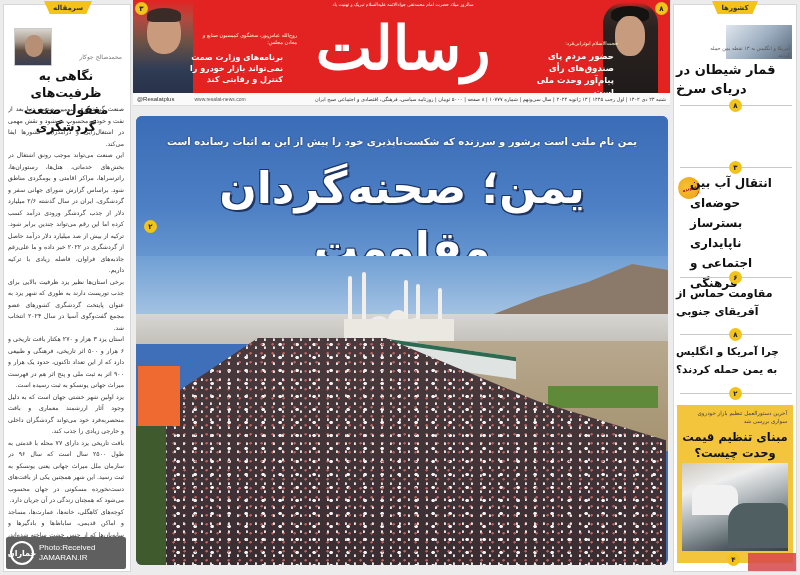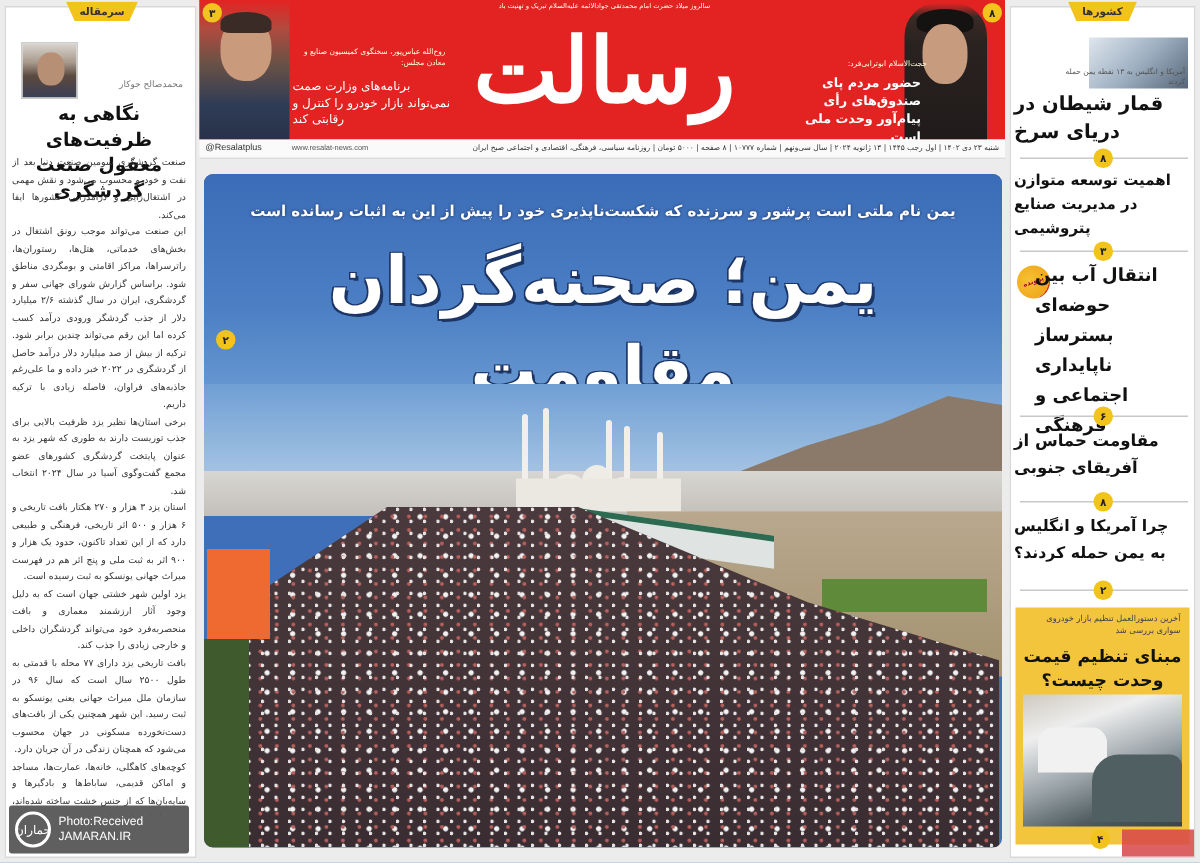--- a/index.html
+++ b/index.html
@@ -13,31 +13,31 @@
   .tag-badge { position: absolute; top: -4px; left: 40px; width: 48px; height: 13px; background: #f2c31b; clip-path: polygon(0 0,100% 0,88% 100%,12% 100%); display:flex; align-items:center; justify-content:center; font-size: 7px; font-weight: bold; color: #333; }
   .author-photo { position: absolute; left: 10px; top: 23px; width: 38px; height: 38px; background: linear-gradient(180deg,#d9d5cf 0%,#a89a8c 35%,#5b4a40 60%,#3a3f55 100%); border:1px solid #ccc; }
   .author-photo .face { position:absolute; left:10px; top:6px; width:18px; height:22px; border-radius:45%; background:#b78f74; }
   .author-name { position: absolute; right: 8px; top: 48px; font-size: 6px; color: #777; }
   .ed-title { position: absolute; right: 6px; top: 62px; width: 116px; font-size: 12.5px; font-weight: bold; color: #111; line-height: 17px; text-align: center; }
   .ed-body { position: absolute; right: 6px; top: 98px; width: 116px; height: 440px; overflow: hidden; font-size: 6.2px; color: #333; line-height: 11.5px; text-align: justify; }
   .ed-body p { margin-bottom: 0; }
 
   
   .watermark { position: absolute; left: 6px; top: 537px; width: 120px; height: 32px; background: rgba(60,60,60,0.82); display:flex; align-items:center; direction:ltr; border-radius: 2px; }
-  .wm-logo { width: 24px; height: 24px; border-radius: 50%; border: 2px solid #fff; margin-left: 4px; margin-right: 5px; display:flex; align-items:center; justify-content:center; color:#fff; font-size: 8px; font-weight:normal; }
+  .wm-logo { width: 24px; height: 24px; border-radius: 50%; border: 2px solid #fff; margin-left: 4px; margin-right: 5px; display:flex; align-items:center; justify-content:center; color:#fff; font-size: 8px; font-weight:bold; }
   .wm-text { color: #fff; font-family: "Liberation Sans", sans-serif; font-size: 8px; line-height: 10px; }
 
   
   .masthead { position: absolute; left: 133px; top: 0; width: 537px; height: 93px; background: #e32322; }
   .mast-left { position: absolute; left: 0; top: 0; width: 170px; height: 93px; }
   .mast-left .photo { position:absolute; left: 0; top: 0; width: 60px; height: 93px; background: linear-gradient(180deg,#e32322 0%, #b34a3f 20%, #6b5246 45%, #2f3c55 75%, #28324a 100%); }
   .mast-left .photo .head { position:absolute; left:14px; top:12px; width:34px; height:42px; border-radius:45%; background:#c99a7c; }
   .mast-left .photo .hair { position:absolute; left:14px; top:8px; width:34px; height:14px; border-radius:50% 50% 20% 20%; background:#3b2b26; }
   .mast-left .kicker { position:absolute; right:6px; top:32px; width:100px; font-size:5px; color:#ffd; text-align:right; line-height:7px; }
-  .mast-left .head-text { position:absolute; right:0; top:52px; width:108px; font-size:8px; font-weight:normal; color:#fff; text-align:left; line-height:11px; }
+  .mast-left .head-text { position:absolute; right:20px; top:52px; width:108px; font-size:8px; font-weight:bold; color:#fff; text-align:right; line-height:11px; }
   .num-badge { position:absolute; width:13px; height:13px; border-radius:50%; background:#f2c31b; color:#222; font-size:7px; font-weight:bold; display:flex; align-items:center; justify-content:center; }
 
   .logo-area { position:absolute; left: 170px; top: 0; width: 200px; height: 116px; }
   .logo-sub { position:absolute; top:2px; left:0; width:100%; text-align:center; font-size:4.5px; color:#ffe; }
   .logo { position:absolute; top:4px; left:0; width:100%; text-align:center; font-size:60px; font-weight:bold; color:#fff; font-family:"DejaVu Serif", serif; line-height:88px; letter-spacing:-2px; }
 
   .mast-right { position:absolute; right: 0; top: 0; width: 165px; height: 93px; }
   .mast-right .photo { position:absolute; right: 12px; top: 2px; width: 55px; height: 91px; background: linear-gradient(180deg,#e32322 0%, #3a2a25 10%, #2a2220 30%, #201b1b 100%); border-radius: 22px 22px 0 0; }
   .mast-right .photo .face { position:absolute; left:12px; top:14px; width:30px; height:40px; border-radius:45%; background:#c79b7e; }
   .mast-right .photo .turban { position:absolute; left:8px; top:4px; width:38px; height:16px; border-radius:50% 50% 30% 30%; background:#151212; }
@@ -188,21 +188,20 @@
 
   <div class="right-col">
     <div class="rc-tag">کشورها</div>
     <div class="rc-thumb"></div>
     <div class="rc-kicker">آمریکا و انگلیس به ۱۳ نقطه یمن حمله کردند</div>
 
     <div class="rc-headline" style="top:55px;font-size:13px;line-height:19px;">قمار شیطان در دریای سرخ</div>
     <div class="rc-divider" style="top:100px;"></div>
     <div class="num-badge rc-num" style="top:94px;">۸</div>
 
-    <div class="rc-headline" style="top:108px;font-size:10px;line-height:16px;">اهمیت توسعه متوازن در مدیریت صنایع پتروشیمی</div>
     <div class="rc-divider" style="top:162px;"></div>
     <div class="num-badge rc-num" style="top:156px;">۳</div>
 
     <div class="sticker">پرونده</div>
     <div class="rc-headline" style="top:168px;font-size:12px;line-height:20px;padding-left:14px;">انتقال آب بین حوضه‌ای بسترساز ناپایداری اجتماعی و فرهنگی</div>
     <div class="rc-divider" style="top:272px;"></div>
     <div class="num-badge rc-num" style="top:266px;">۶</div>
 
     <div class="rc-headline" style="top:280px;font-size:11px;line-height:18px;">مقاومت حماس از آفریقای جنوبی</div>
     <div class="rc-divider" style="top:329px;"></div>

